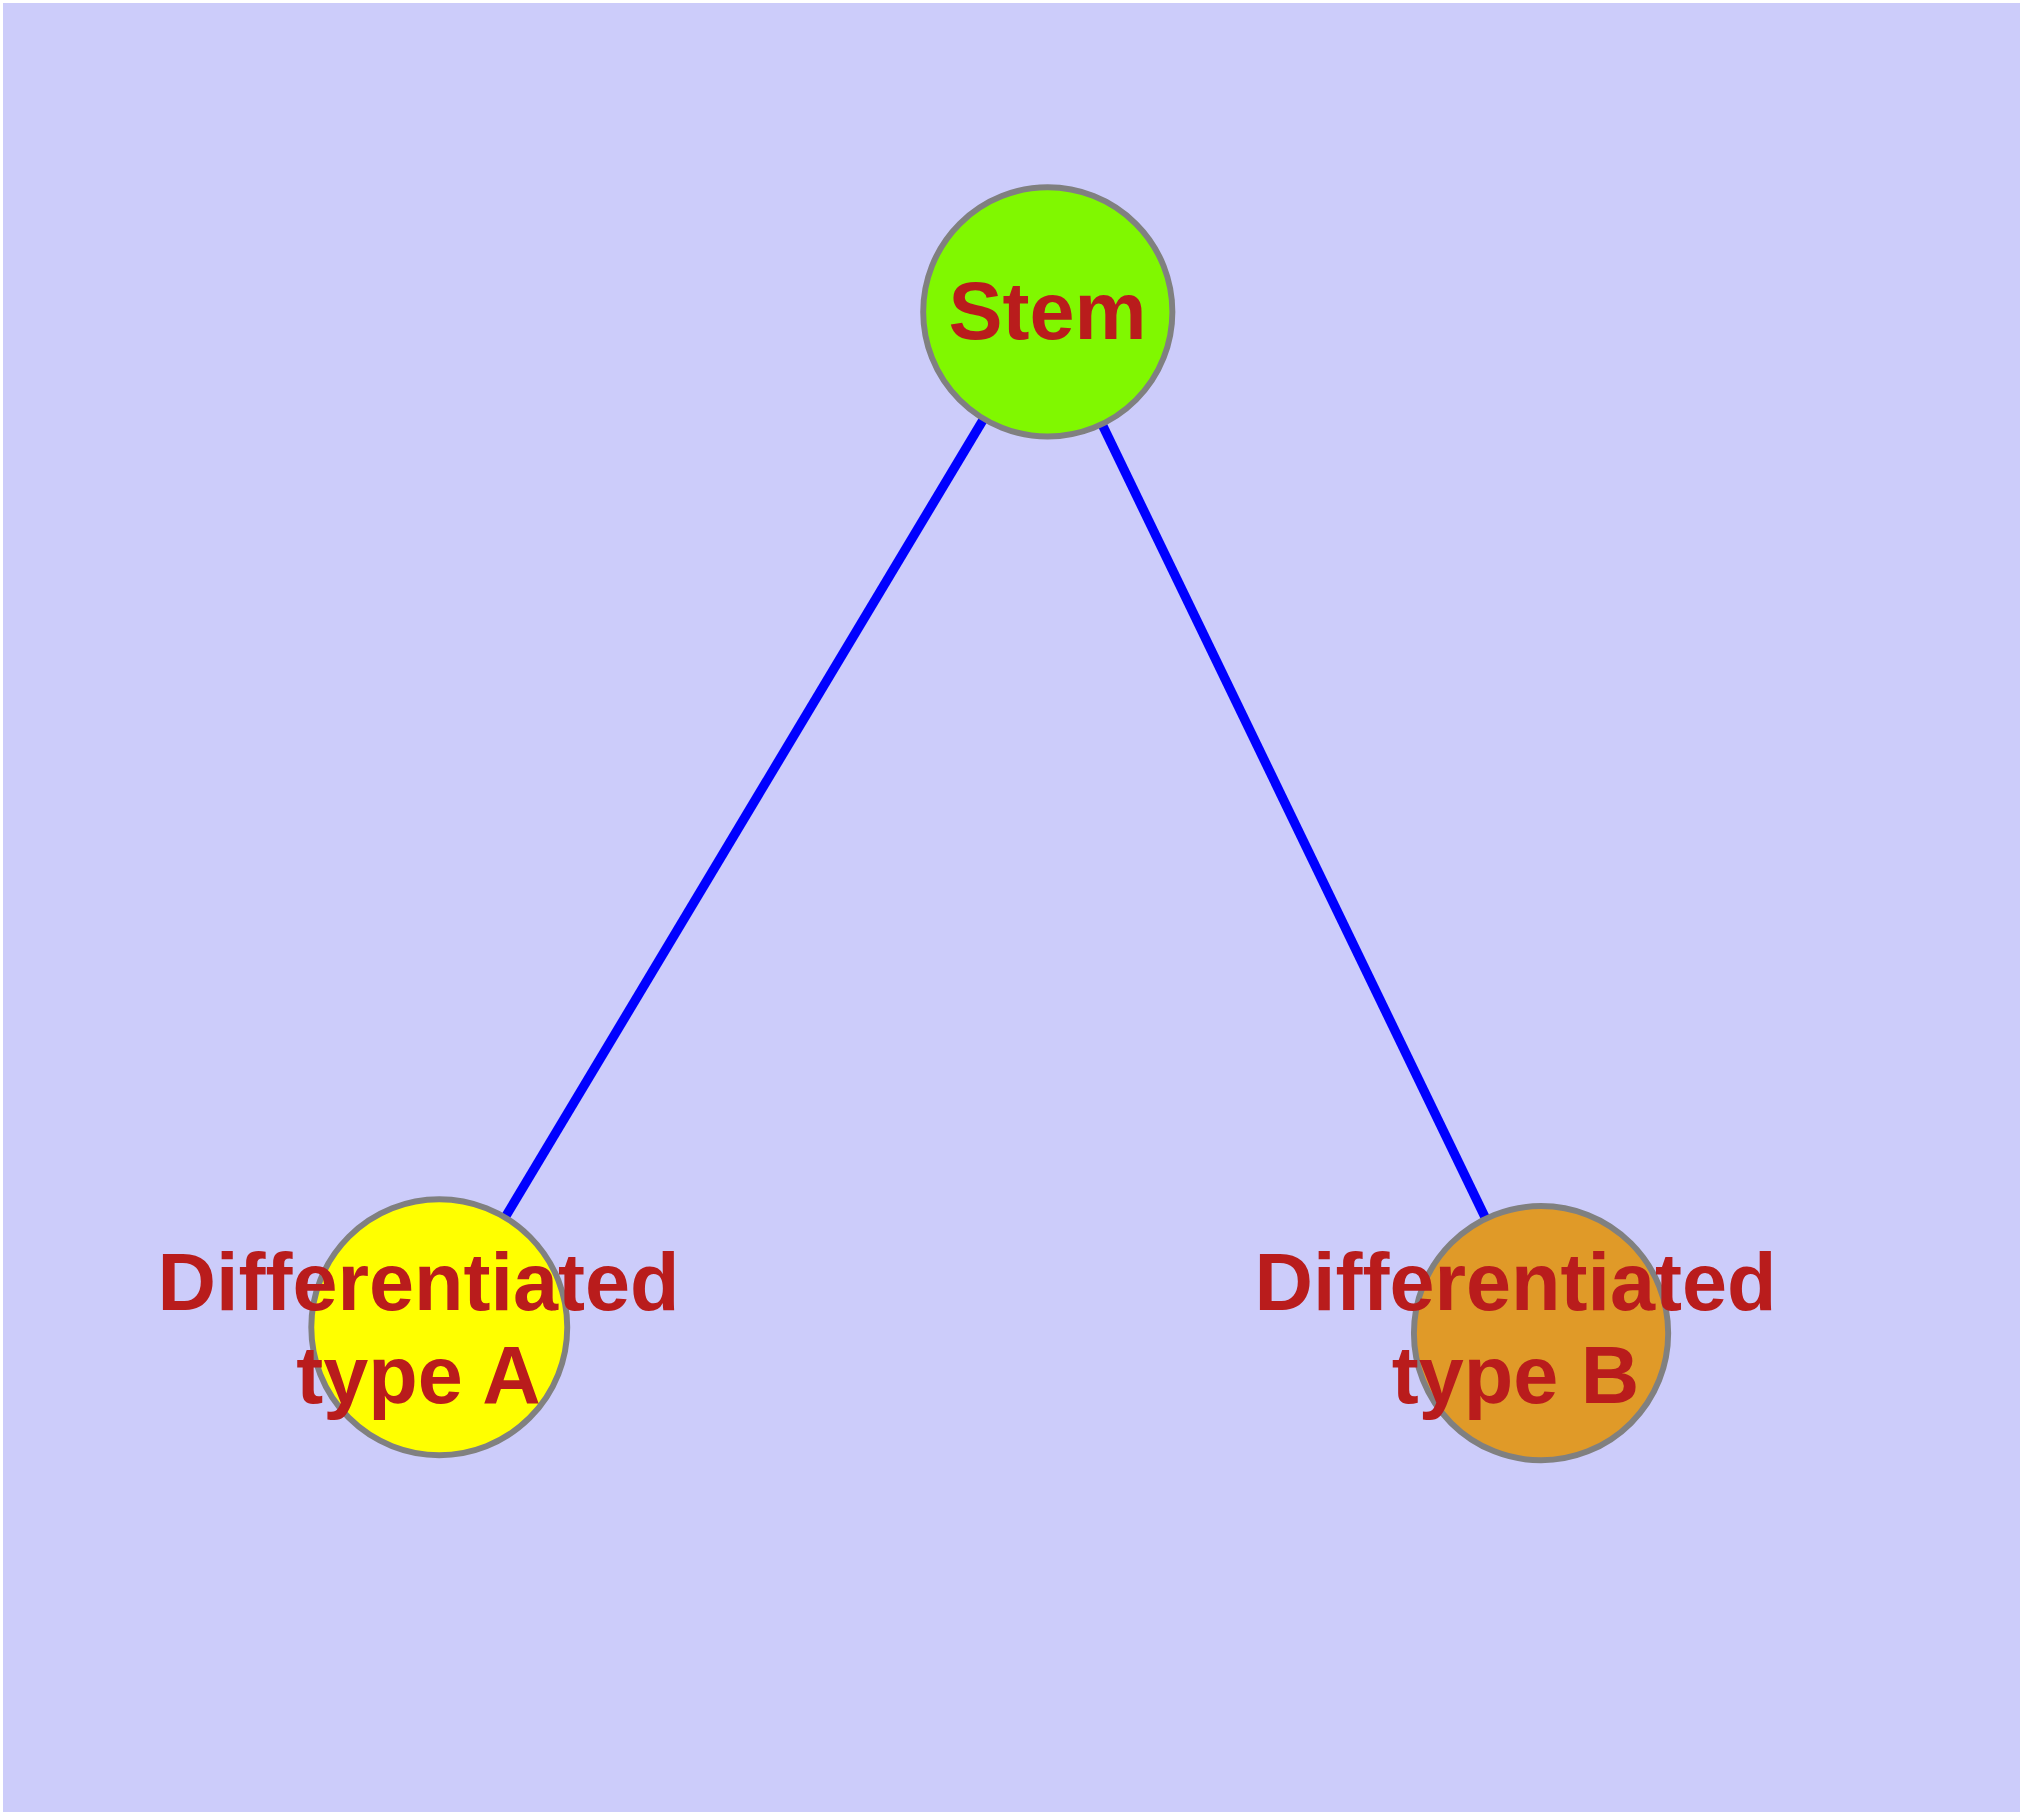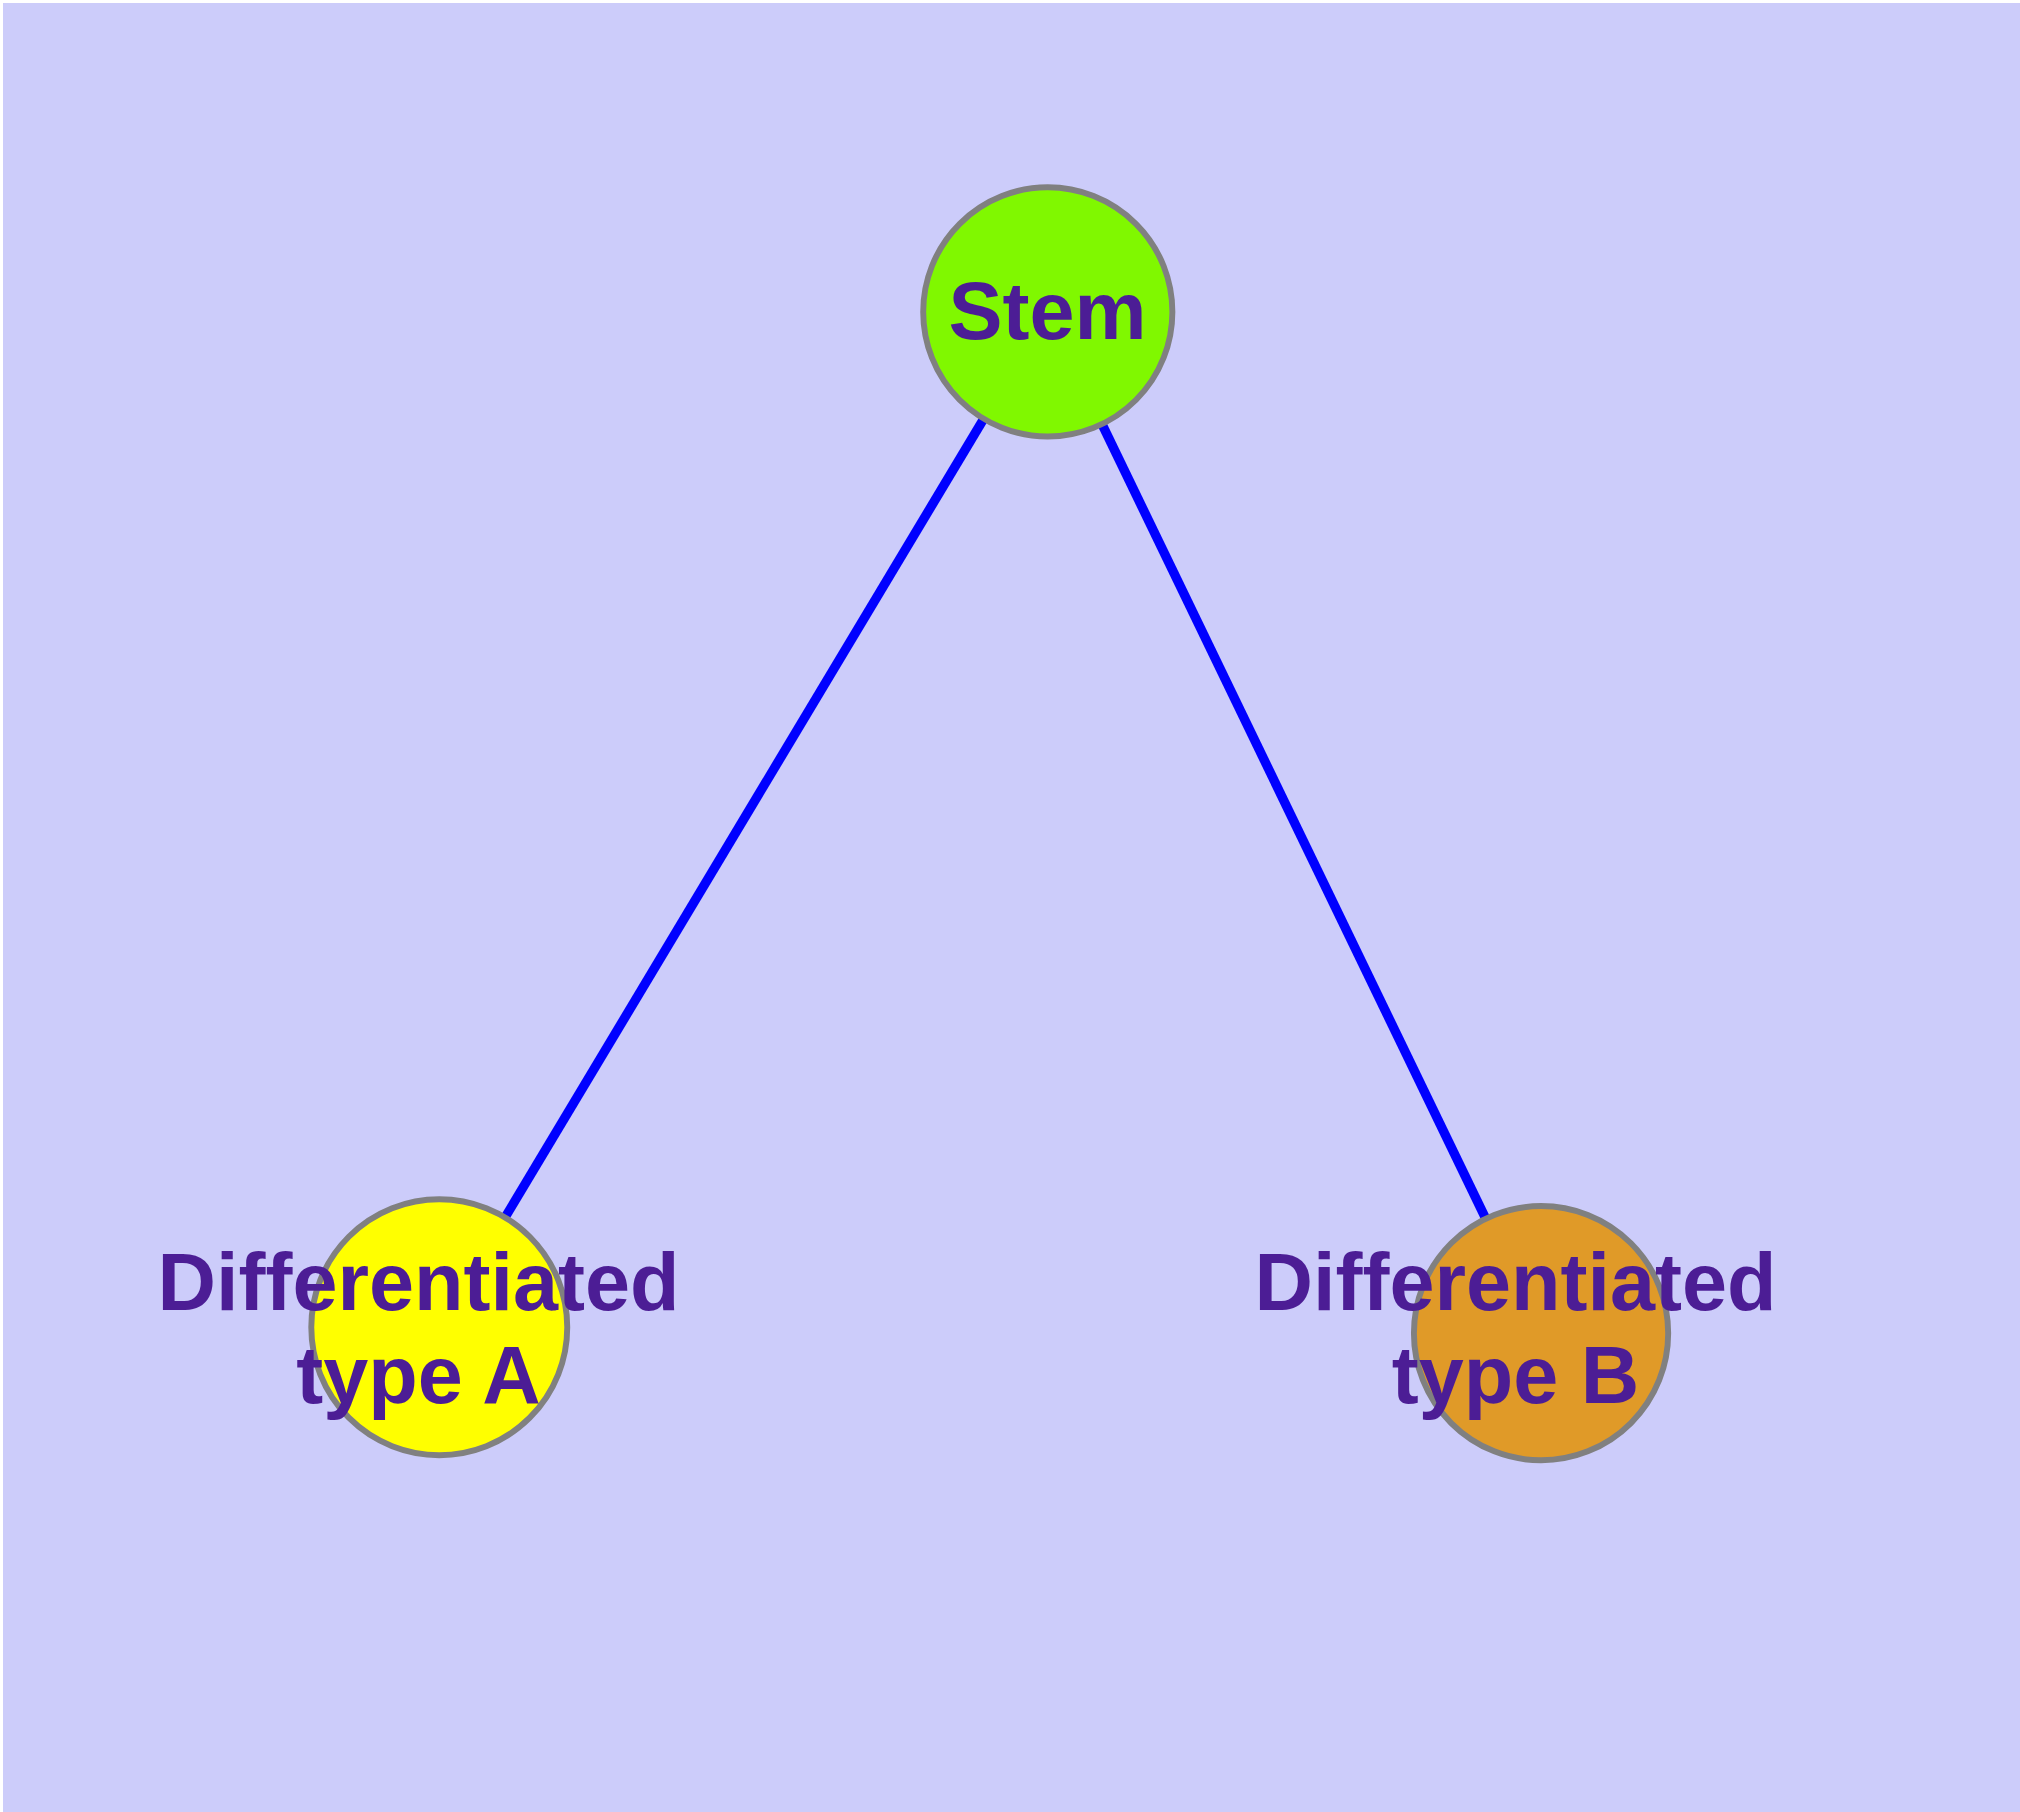--- a/index.html
+++ b/index.html
@@ -26,21 +26,21 @@
   }
   #graph-svg {
     position: absolute;
     left: 0;
     top: 0;
     width: 2021px;
     height: 1812px;
   }
   .node-label {
     position: absolute;
-    color: #4c1d95;
+    color: #b91c1c;
     font-weight: bold;
     text-align: center;
     white-space: pre;
     line-height: 93px;
     letter-spacing: 0px;
     pointer-events: none;
     -webkit-font-smoothing: antialiased;
   }
   .node-label.root {
     font-size: 81px;

